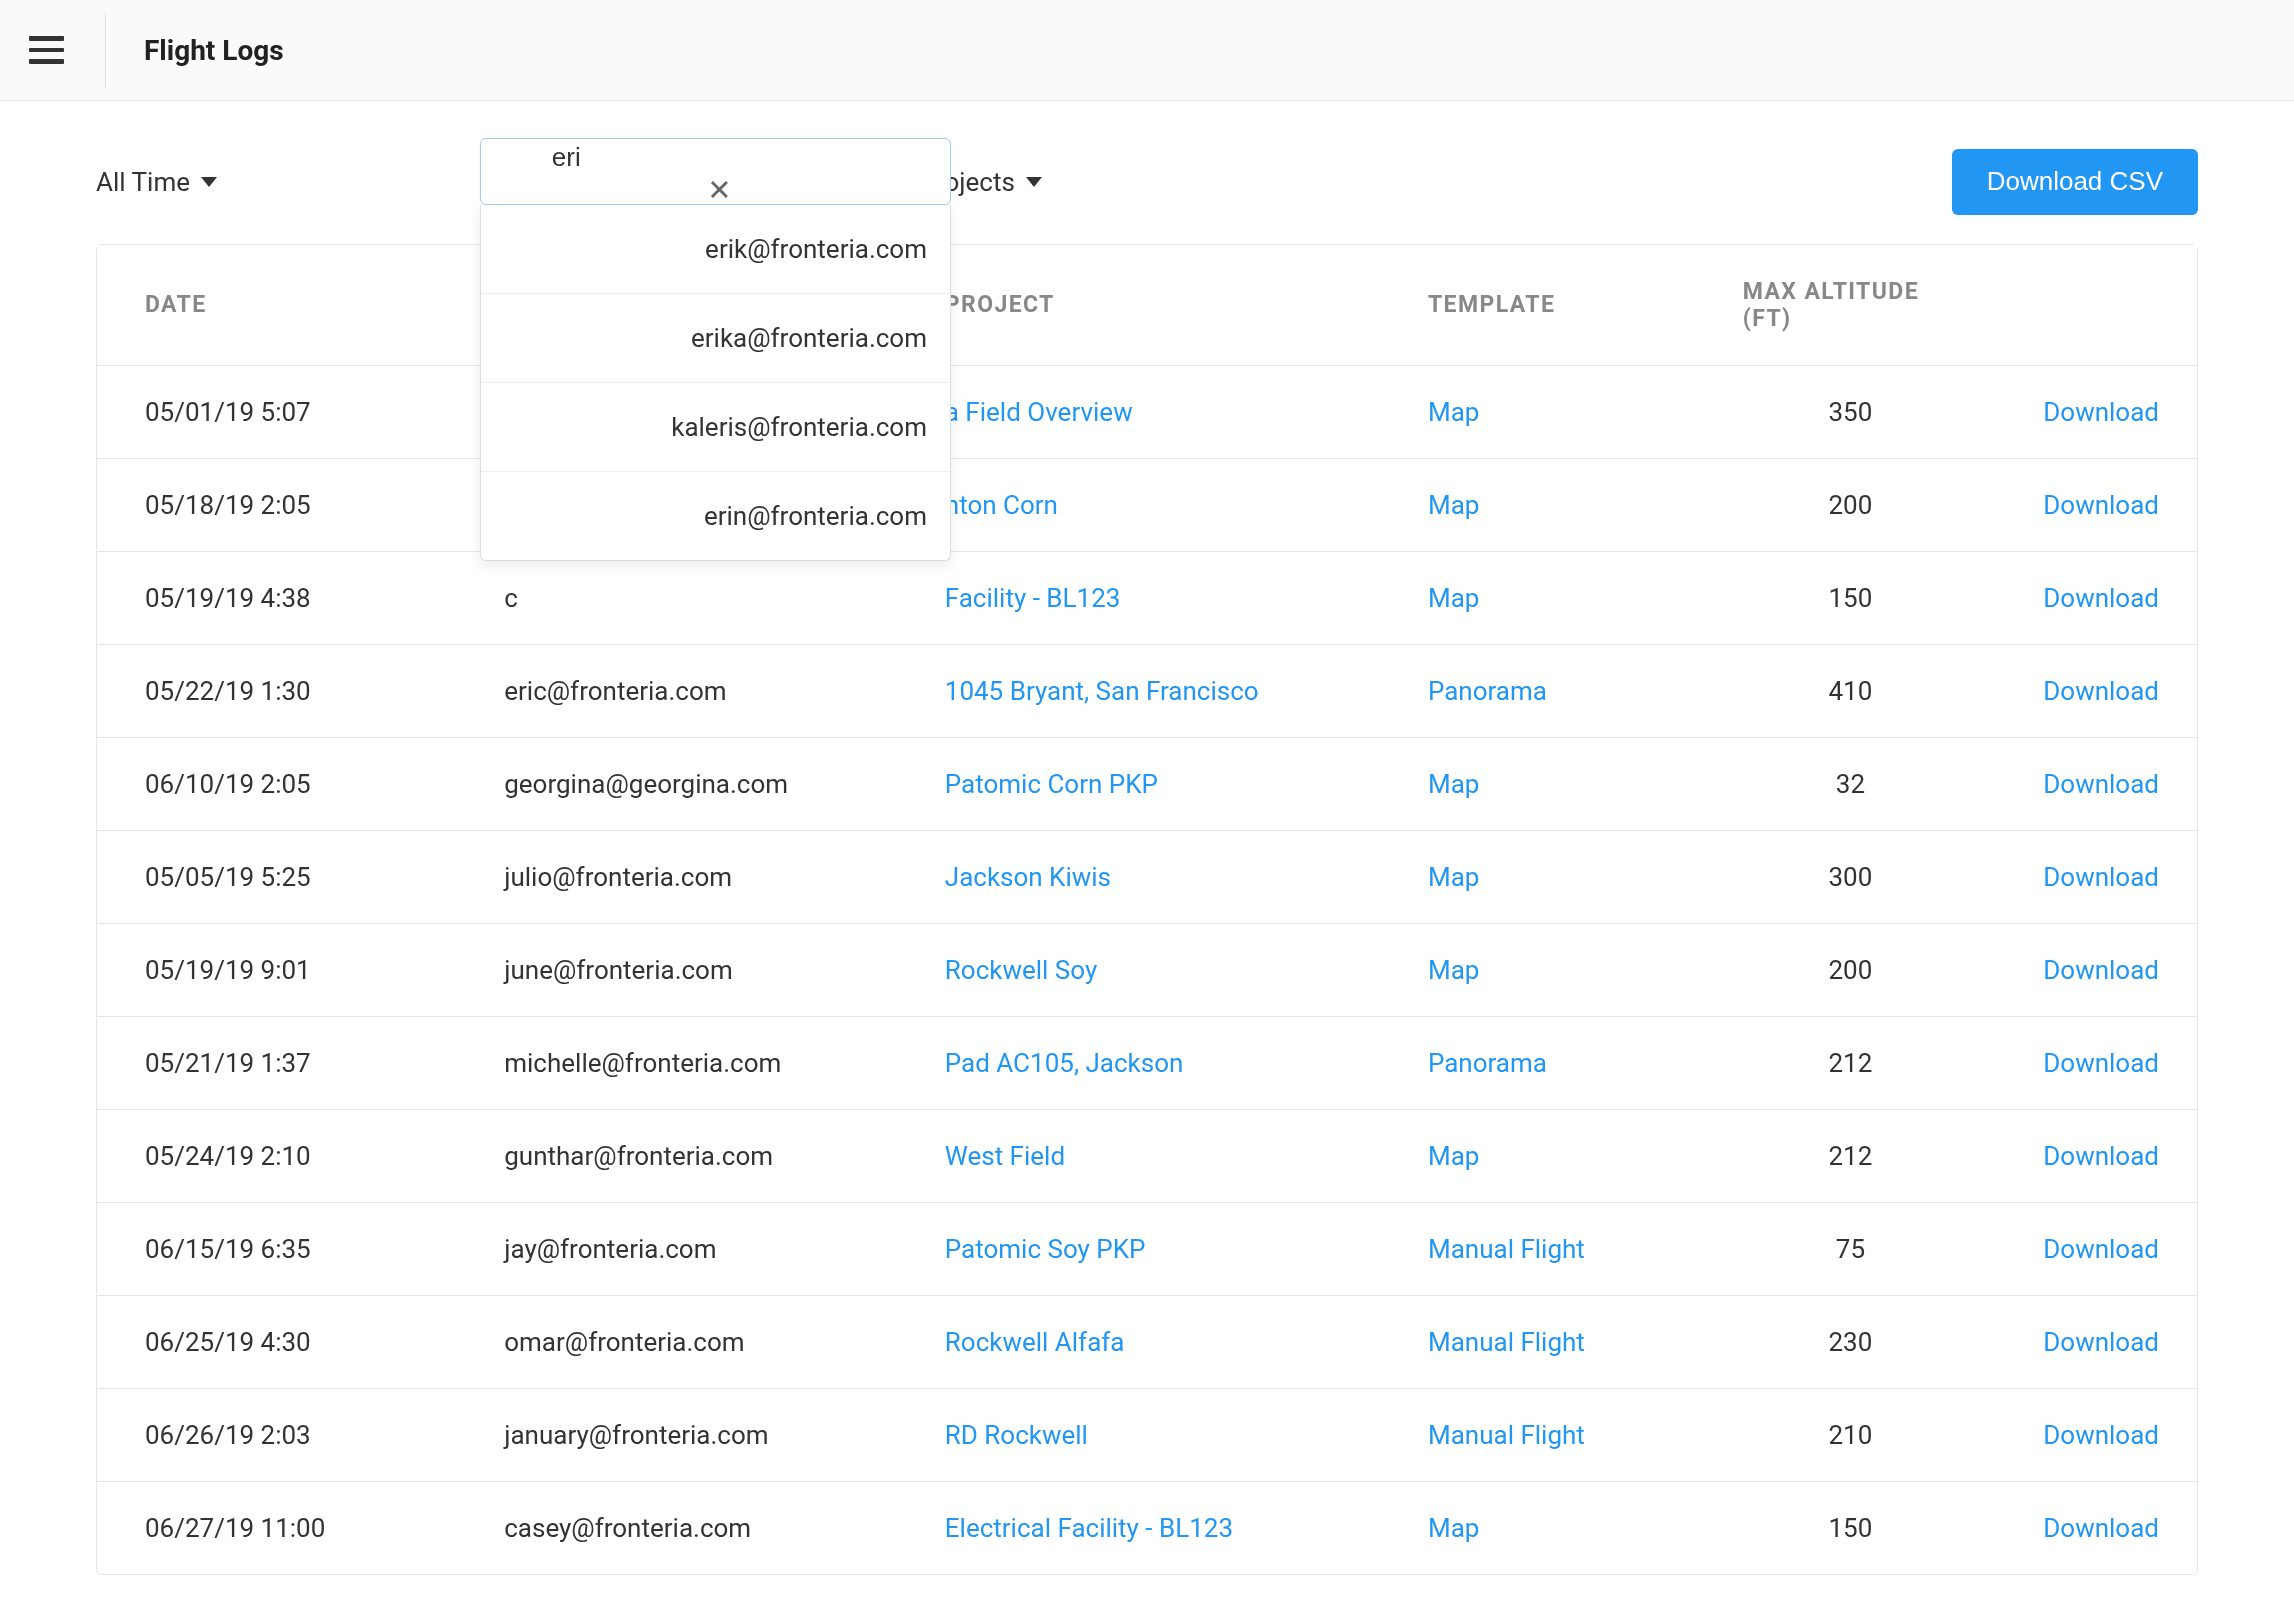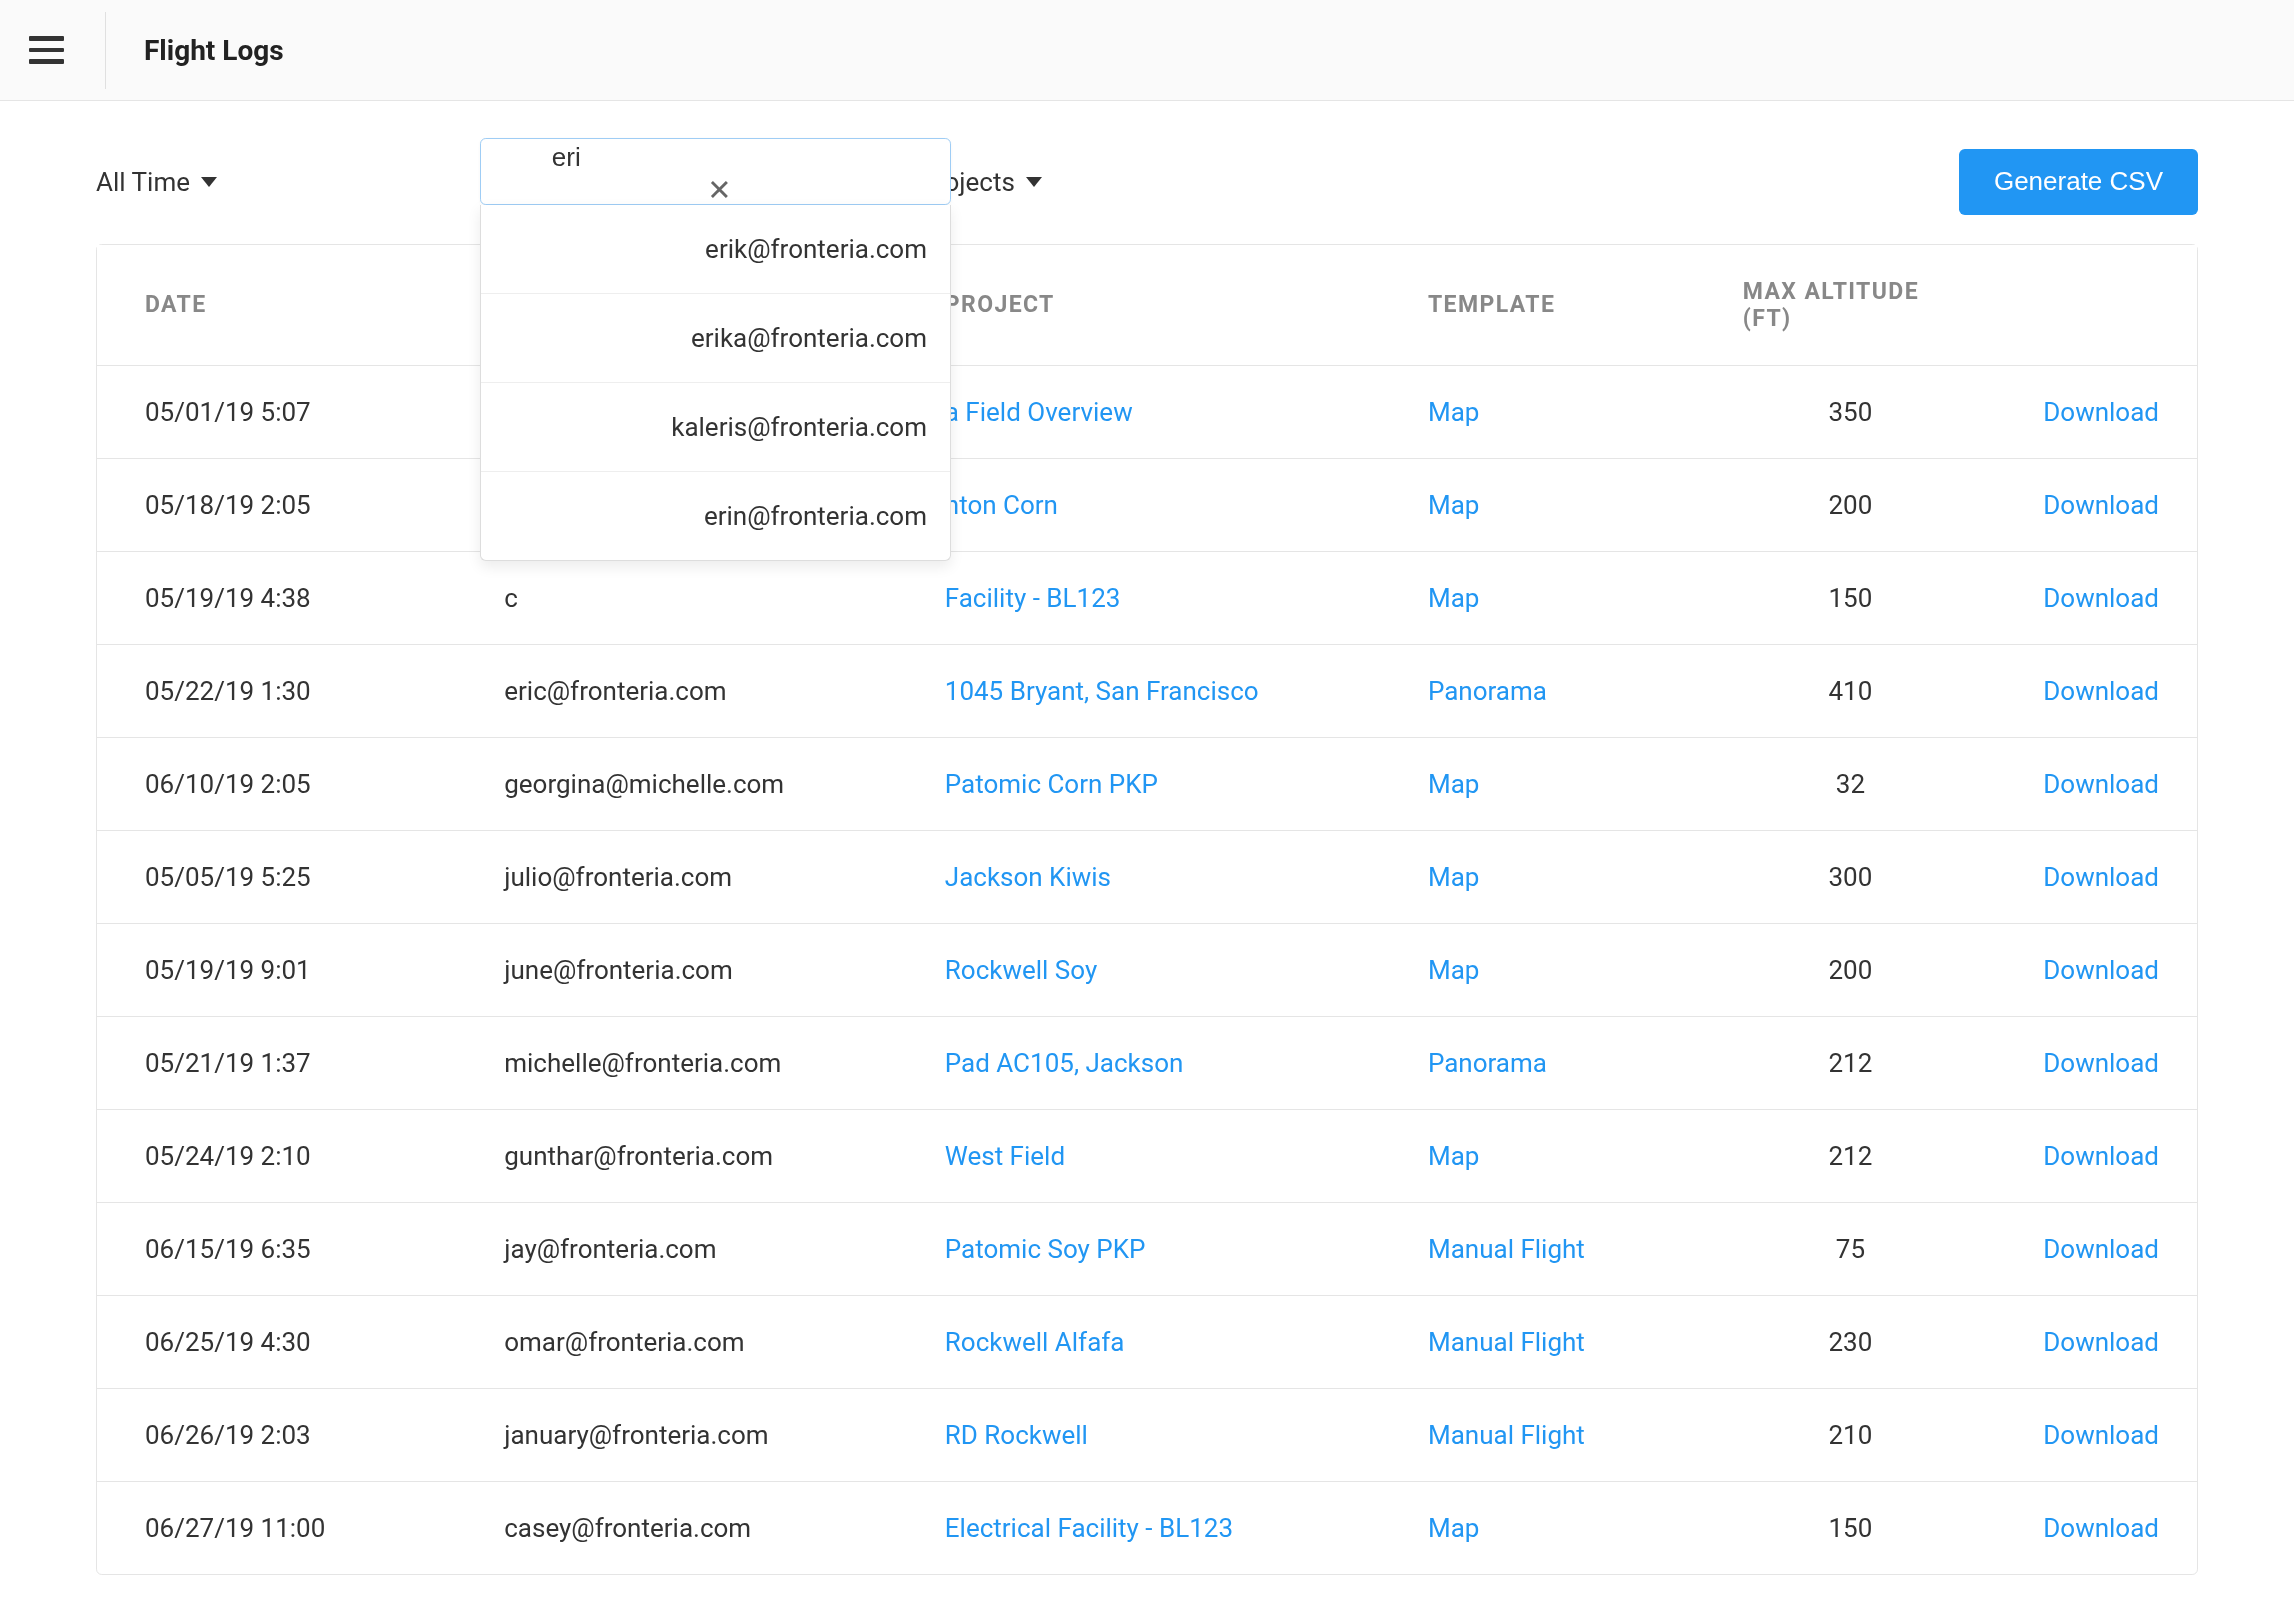--- a/index.html
+++ b/index.html
@@ -219,21 +219,21 @@
         <div class="autocomplete-item">kaleris@fronteria.com</div>
         <div class="autocomplete-item">erin@fronteria.com</div>
       </div>
     </div>
 
     <div class="filter-dropdown filter-projects">
       <span>Projects</span>
       <span class="caret-down"></span>
     </div>
 
-    <button class="btn-csv">Generate CSV</button>
+    <button class="btn-csv">Download CSV</button>
   </div>
 
   <table class="table">
     <thead>
       <tr>
         <th class="col-date">DATE</th>
         <th class="col-pilot">PILOT</th>
         <th class="col-project">PROJECT</th>
         <th class="col-template">TEMPLATE</th>
         <th class="col-altitude">MAX ALTITUDE (FT)</th>
@@ -268,21 +268,21 @@
         <tr>
           <td class="col-date">05/22/19 1:30</td>
           <td class="col-pilot">eric@fronteria.com</td>
           <td class="col-project"><span class="link">1045 Bryant, San Francisco</span></td>
           <td class="col-template"><span class="link">Panorama</span></td>
           <td class="col-altitude">410</td>
           <td class="col-download"><span class="link">Download</span></td>
         </tr>
         <tr>
           <td class="col-date">06/10/19 2:05</td>
-          <td class="col-pilot">georgina@michelle.com</td>
+          <td class="col-pilot">georgina@georgina.com</td>
           <td class="col-project"><span class="link">Patomic Corn PKP</span></td>
           <td class="col-template"><span class="link">Map</span></td>
           <td class="col-altitude">32</td>
           <td class="col-download"><span class="link">Download</span></td>
         </tr>
         <tr>
           <td class="col-date">05/05/19 5:25</td>
           <td class="col-pilot">julio@fronteria.com</td>
           <td class="col-project"><span class="link">Jackson Kiwis</span></td>
           <td class="col-template"><span class="link">Map</span></td>

